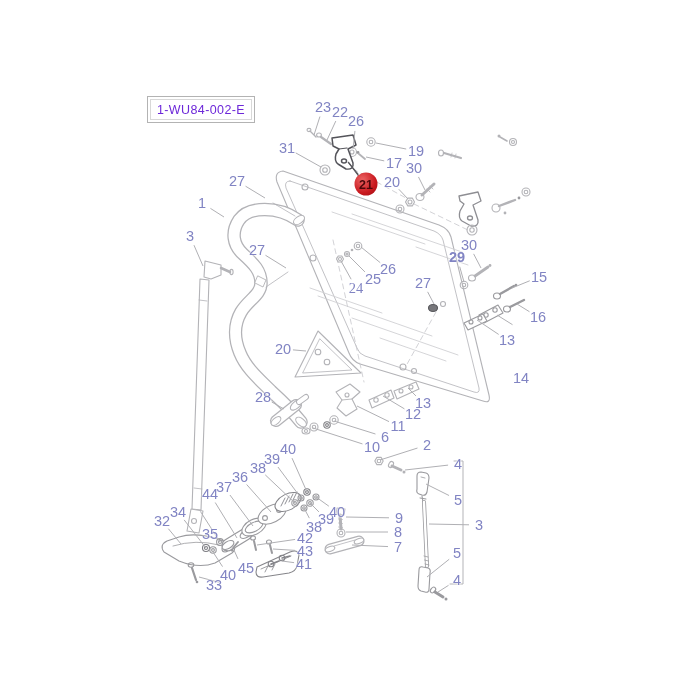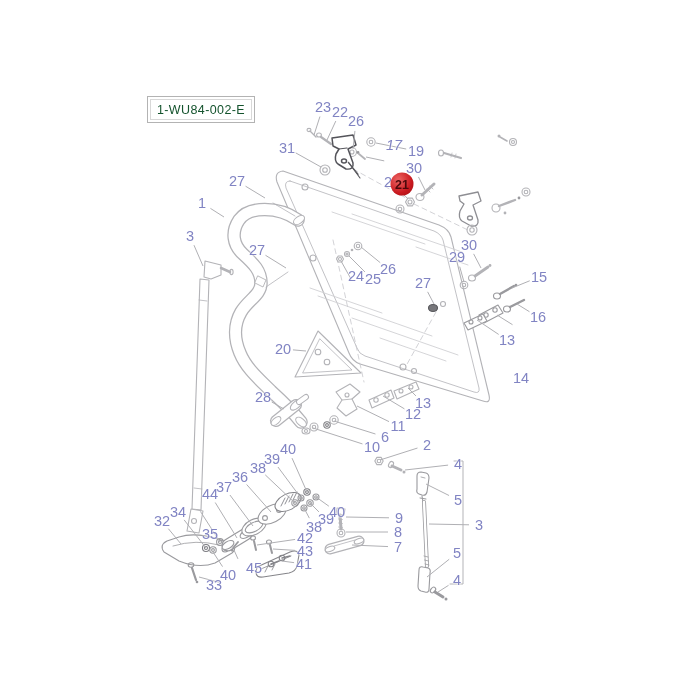--- a/index.html
+++ b/index.html
@@ -5,32 +5,32 @@
   html,body{margin:0;padding:0;background:#ffffff;}
   body{width:700px;height:700px;font-family:"Liberation Sans",sans-serif;}
   .stage{position:relative;width:700px;height:700px;background:#fff;overflow:hidden;}
   .layer{position:absolute;left:0;top:0;}
   .code-box{
     position:absolute;left:147px;top:96px;width:106px;height:25px;
     border:1px solid #b3b3b3;
     box-shadow:inset 0 0 0 2px #ffffff, inset 0 0 0 3px #d8d8d8;
     display:flex;align-items:center;justify-content:center;
   }
-  .code-text{color:#14532d;font-size:12.5px;letter-spacing:.4px;white-space:nowrap;}
+  .code-text{color:#6d28d9;font-size:12.5px;letter-spacing:.4px;white-space:nowrap;}
   .callout{
     position:absolute;transform:translate(-50%,-50%);
     color:#8184c3;font-size:14.5px;line-height:1;
     text-shadow:0 0 2px #fff,0 0 2px #fff;cursor:pointer;user-select:none;
   }
   .badge{
     position:absolute;width:23px;height:23px;border-radius:50%;
     transform:translate(-50%,-50%);
     background:radial-gradient(circle at 35% 32%, #e85b5b 8%, #c9191f 60%, #9c0d12 100%);
     color:#4d080b;font-weight:bold;font-size:12.5px;
-    display:flex;align-items:center;justify-content:center;cursor:pointer;user-select:none;margin-left:36px;
+    display:flex;align-items:center;justify-content:center;cursor:pointer;user-select:none;
   }
 </style>
 </head>
 <body>
 
 <div class="stage">
 
   <svg id="art" class="layer" width="700" height="700" viewBox="0 0 700 700">
     <g fill="none" stroke="#b3b3b7" stroke-width="1.1" stroke-linecap="round" stroke-linejoin="round">
 
@@ -355,32 +355,32 @@
   <div class="code-box">
     <span class="code-text">1-WU84-002-E</span>
   </div>
 
   <div id="callouts" class="layer">
       <div class="callout" style="left: 323px; top: 107px;">23</div>
       <div class="callout" style="left: 340px; top: 112px;">22</div>
       <div class="callout" style="left: 356px; top: 121px;">26</div>
       <div class="callout" style="left: 287px; top: 148px;">31</div>
       <div class="callout" style="left: 416px; top: 151px;">19</div>
-      <div class="callout" style="left: 394px; top: 145px; font-style: italic;">17</div>
+      <div class="callout" style="left: 394px; top: 163px;">17</div>
       <div class="callout" style="left: 414px; top: 168px;">30</div>
       <div class="callout" style="left: 392px; top: 182px;">20</div>
       <div class="callout" style="left: 237px; top: 181px;">27</div>
       <div class="callout" style="left: 202px; top: 203px;">1</div>
       <div class="callout" style="left: 190px; top: 236px;">3</div>
       <div class="callout" style="left: 257px; top: 250px;">27</div>
-      <div class="callout" style="left: 356px; top: 276px;">24</div>
+      <div class="callout" style="left: 356px; top: 288px; font-family: Liberation Serif, serif;">24</div>
       <div class="callout" style="left: 373px; top: 279px;">25</div>
       <div class="callout" style="left: 388px; top: 269px;">26</div>
       <div class="callout" style="left: 423px; top: 283px;">27</div>
-      <div class="callout" style="left: 457px; top: 257px;">29</div>
+      <div class="callout" style="left: 457px; top: 257px; font-weight: bold;">29</div>
       <div class="callout" style="left: 469px; top: 245px;">30</div>
       <div class="callout" style="left: 539px; top: 277px;">15</div>
       <div class="callout" style="left: 538px; top: 317px;">16</div>
       <div class="callout" style="left: 521px; top: 330px; margin-top: 48px;">14</div>
       <div class="callout" style="left: 507px; top: 340px;">13</div>
       <div class="callout" style="left: 283px; top: 349px;">20</div>
       <div class="callout" style="left: 263px; top: 397px;">28</div>
       <div class="callout" style="left: 423px; top: 403px;">13</div>
       <div class="callout" style="left: 413px; top: 414px;">12</div>
       <div class="callout" style="left: 398px; top: 426px;">11</div>
@@ -403,20 +403,20 @@
       <div class="callout" style="left: 210px; top: 494px;">44</div>
       <div class="callout" style="left: 210px; top: 503px; margin-top: 31px;">35</div>
       <div class="callout" style="left: 178px; top: 512px;">34</div>
       <div class="callout" style="left: 162px; top: 521px;">32</div>
       <div class="callout" style="left: 314px; top: 527px;">38</div>
       <div class="callout" style="left: 326px; top: 519px;">39</div>
       <div class="callout" style="left: 337px; top: 512px;">40</div>
       <div class="callout" style="left: 305px; top: 538px;">42</div>
       <div class="callout" style="left: 305px; top: 551px;">43</div>
       <div class="callout" style="left: 304px; top: 564px;">41</div>
-      <div class="callout" style="left: 254px; top: 568px;">45</div>
+      <div class="callout" style="left: 246px; top: 568px;">45</div>
       <div class="callout" style="left: 228px; top: 575px;">40</div>
       <div class="callout" style="left: 214px; top: 585px;">33</div>
     </div>
 
   <div id="badge" class="badge" style="left: 366px; top: 184px;">21</div>
 
 </div>
 
 </body></html>

